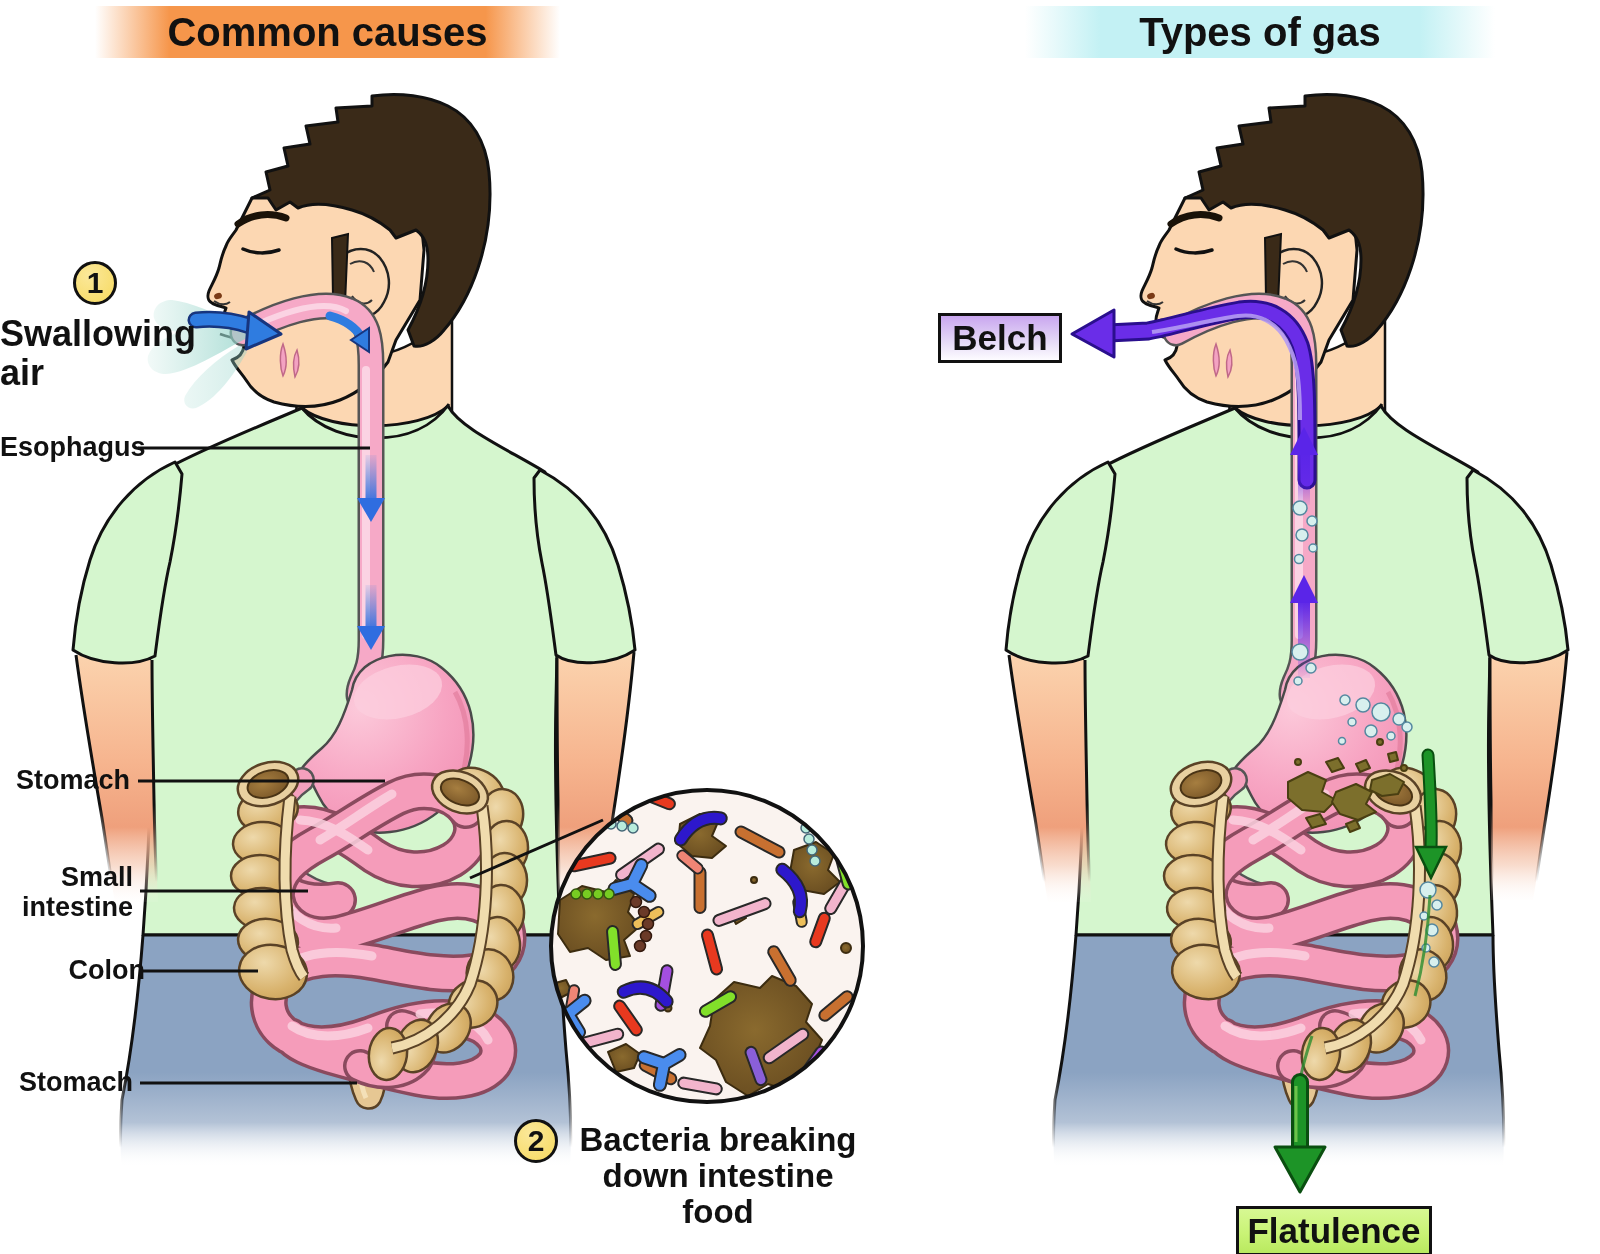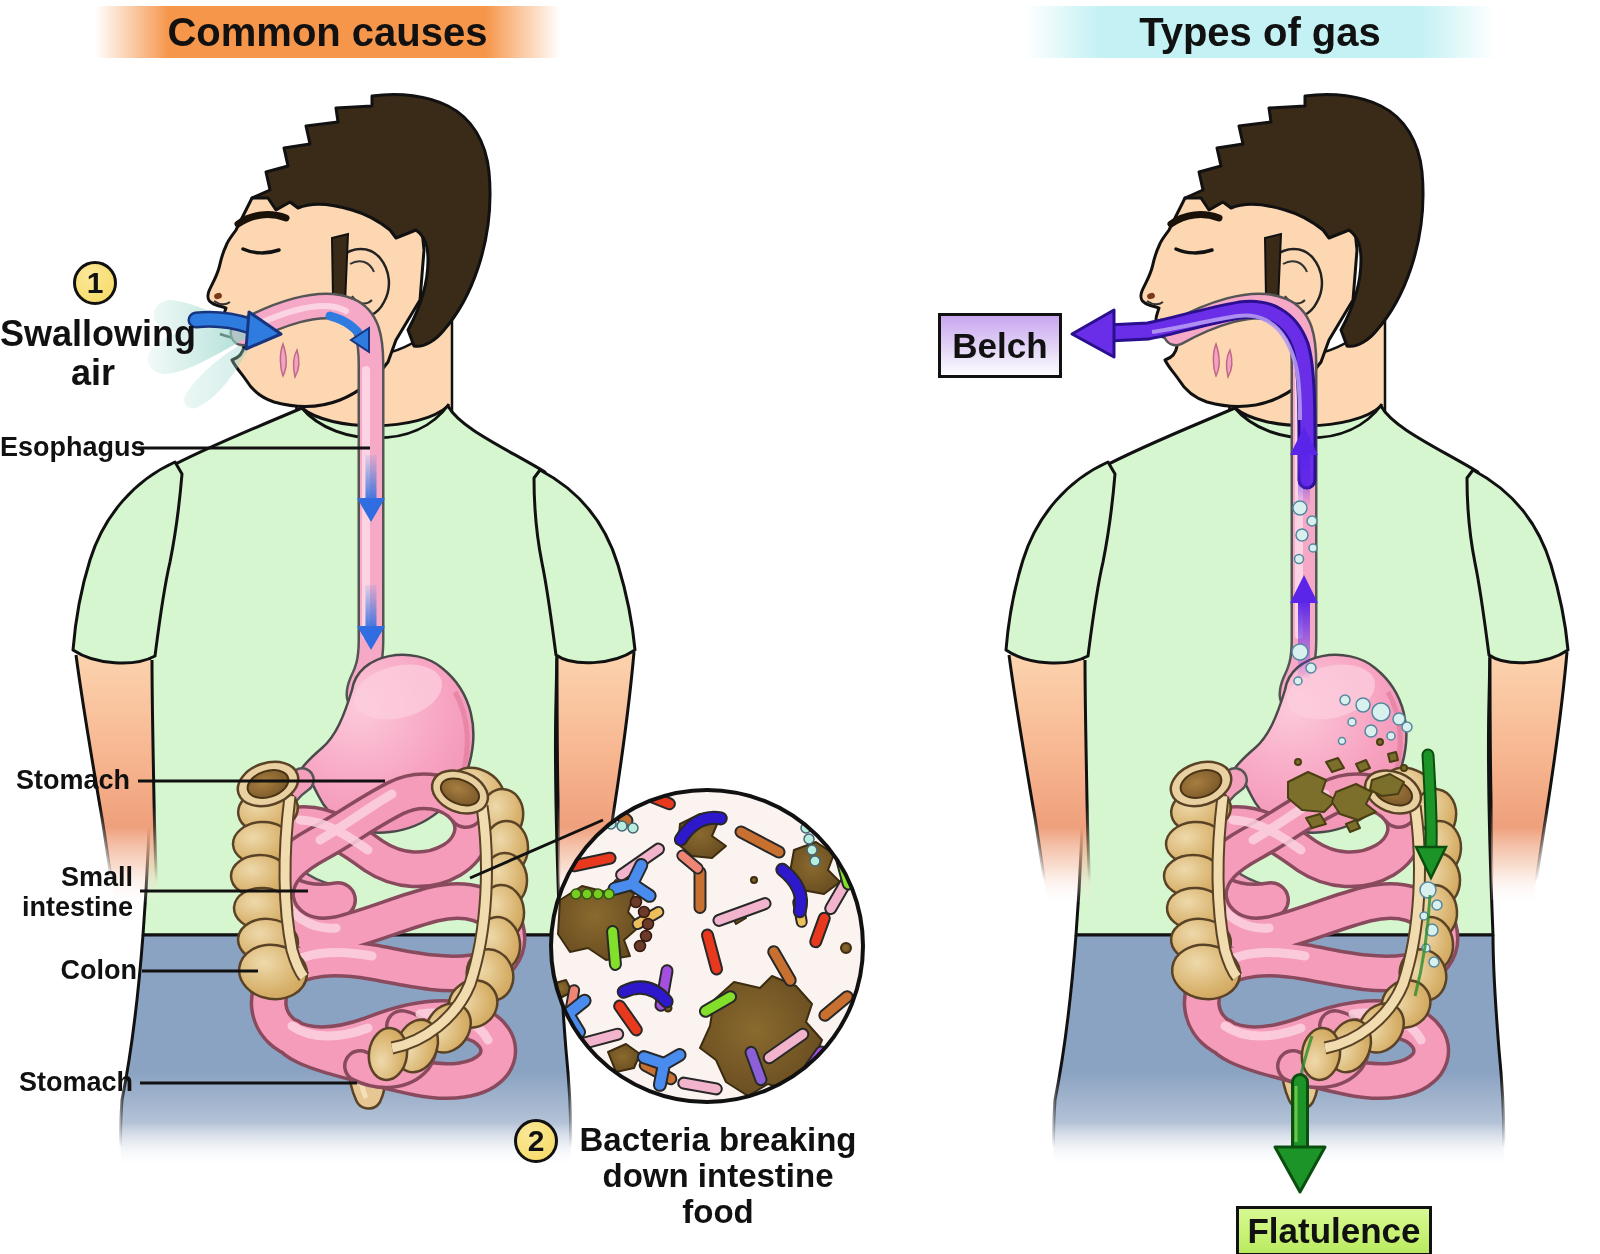--- a/index.html
+++ b/index.html
@@ -8,31 +8,31 @@
   #art{position:absolute;left:0;top:0;}
   .txt{position:absolute;font-weight:bold;color:#111;}
   .banner{display:flex;align-items:center;justify-content:center;font-size:40px;height:52px;}
   #banner-left{left:95px;top:6px;width:465px;
     background:linear-gradient(90deg,rgba(246,150,75,0) 0%,#f6964b 16%,#f6964b 84%,rgba(246,150,75,0) 100%);}
   #banner-right{left:1025px;top:6px;width:470px;
     background:linear-gradient(90deg,rgba(195,241,244,0) 0%,#c3f1f4 16%,#c3f1f4 84%,rgba(195,241,244,0) 100%);}
   .badge{position:absolute;width:44px;height:44px;border:3px solid #111;border-radius:50%;
     background:radial-gradient(circle at 35% 30%,#fbe89a,#f6d95e);box-sizing:border-box;
     display:flex;align-items:center;justify-content:center;font-size:30px;font-weight:bold;}
-  #step1-label{left:0;top:314px;width:186px;text-align:center;font-size:36px;line-height:39px;}
+  #step1-label{left:0;top:314px;width:186px;font-size:36px;line-height:39px;}
   .anat{width:133px;text-align:right;font-size:27px;line-height:30px;}
   #lbl-esophagus{left:0;top:432px;}
   #lbl-stomach{left:0;top:765px;width:130px;}
   #lbl-smallint{left:0;top:862px;}
-  #lbl-colon{left:4px;top:955px;}
+  #lbl-colon{left:12px;top:955px;}
   #lbl-rectum{left:0;top:1067px;}
   #step2-label{left:553px;top:1122px;width:330px;text-align:center;font-size:33px;line-height:36px;}
   .tagbox{position:absolute;border:3px solid #111;display:flex;align-items:center;justify-content:center;
     font-size:35px;font-weight:bold;box-sizing:border-box;}
-  #belch-box{left:938px;top:313px;width:124px;height:65px;
+  #belch-box{left:938px;top:313px;width:124px;height:50px;
     background:linear-gradient(180deg,#c9a6ef 0%,#e6dbf7 60%,#fdfcff 100%);}
   #flatulence-box{left:1212px;top:1206px;width:196px;height:50px;
     background:linear-gradient(180deg,#d7f893 0%,#c9f376 55%,#b9e95f 100%);margin-left:24px;}
 </style>
 </head>
 <body>
 
 <div id="stage">
 
 <svg id="art" width="1600" height="1254" viewBox="0 0 1600 1254">

